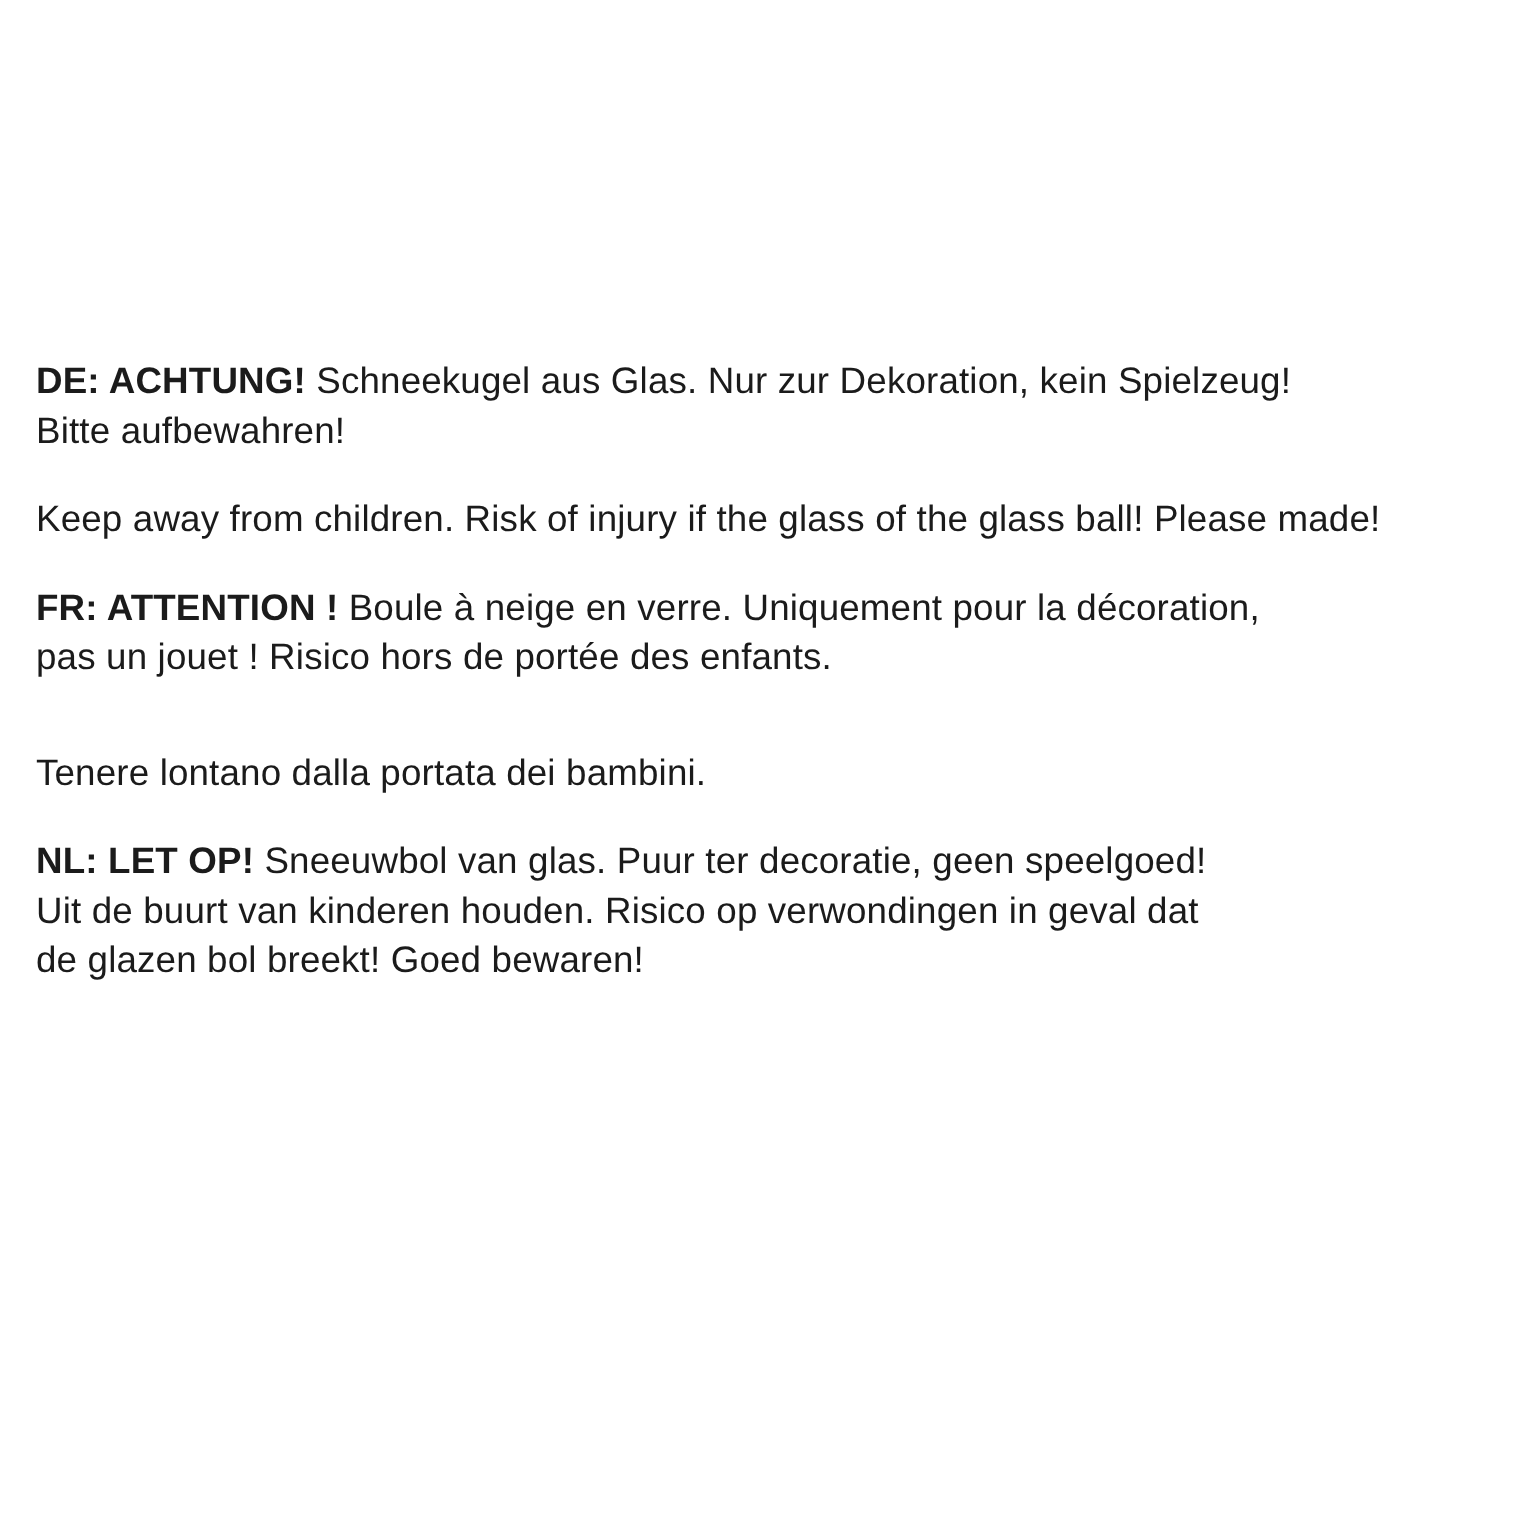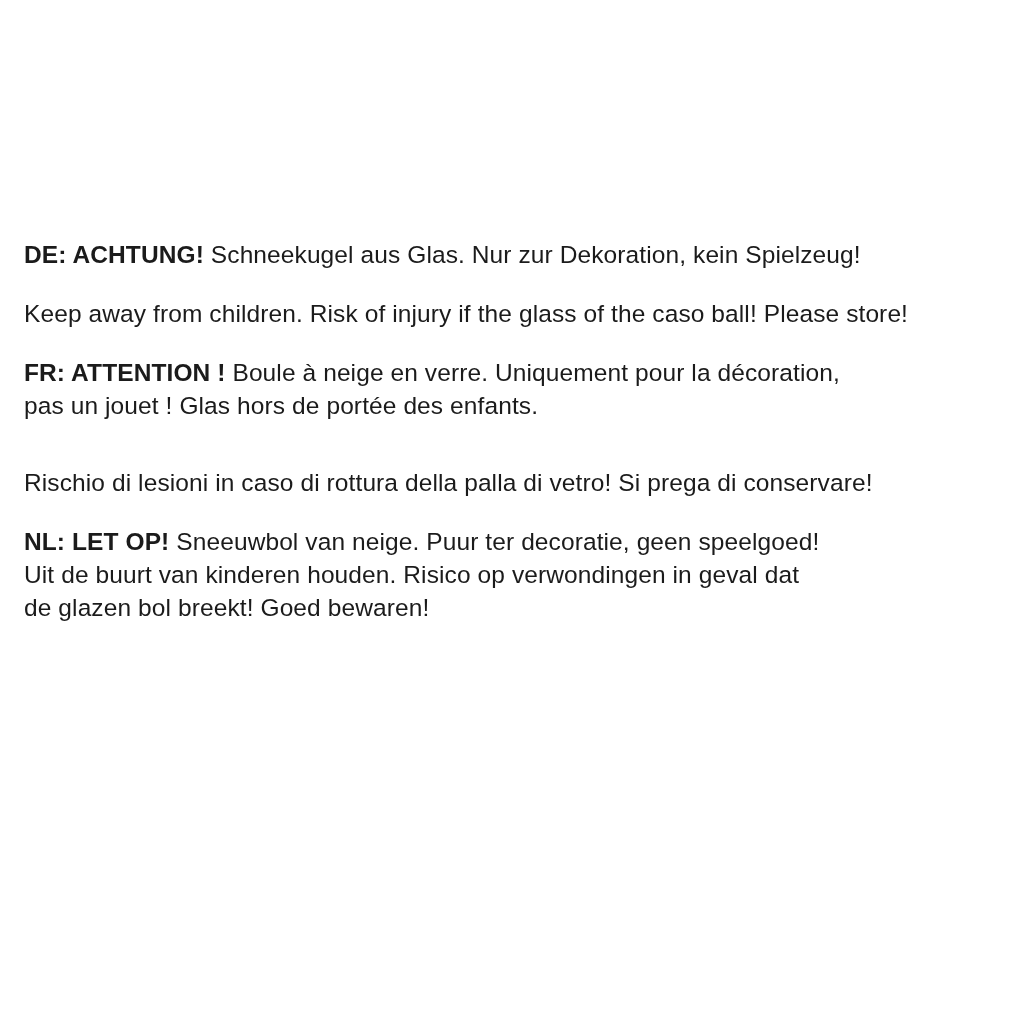--- a/index.html
+++ b/index.html
@@ -40,34 +40,35 @@
     margin-bottom: 44px;
   }
 </style>
 </head>
 <body>
 
 <div class="page">
 
   <div class="notice-block">
     <div class="notice-line"><span class="lead">DE: ACHTUNG!</span><span> Schneekugel aus Glas. Nur zur Dekoration, kein Spielzeug!</span></div>
+    <div class="notice-line">Bitte aufbewahren!</div>
   </div>
 
   <div class="notice-block">
-    <div class="notice-line">Keep away from children. Risk of injury if the glass of the caso ball! Please store!</div>
+    <div class="notice-line">Keep away from children. Risk of injury if the glass of the glass ball! Please made!</div>
   </div>
 
   <div class="notice-block gap-extra">
     <div class="notice-line"><span class="lead">FR: ATTENTION !</span><span> Boule à neige en verre. Uniquement pour la décoration,</span></div>
-    <div class="notice-line">pas un jouet ! Glas hors de portée des enfants.</div>
+    <div class="notice-line">pas un jouet ! Risico hors de portée des enfants.</div>
   </div>
 
   <div class="notice-block">
-    <div class="notice-line">Rischio di lesioni in caso di rottura della palla di vetro! Si prega di conservare!</div>
+    <div class="notice-line">Tenere lontano dalla portata dei bambini.</div>
   </div>
 
   <div class="notice-block">
-    <div class="notice-line"><span class="lead">NL: LET OP!</span><span> Sneeuwbol van neige. Puur ter decoratie, geen speelgoed!</span></div>
+    <div class="notice-line"><span class="lead">NL: LET OP!</span><span> Sneeuwbol van glas. Puur ter decoratie, geen speelgoed!</span></div>
     <div class="notice-line">Uit de buurt van kinderen houden. Risico op verwondingen in geval dat</div>
     <div class="notice-line">de glazen bol breekt! Goed bewaren!</div>
   </div>
 
 </div>
 
 </body></html>

